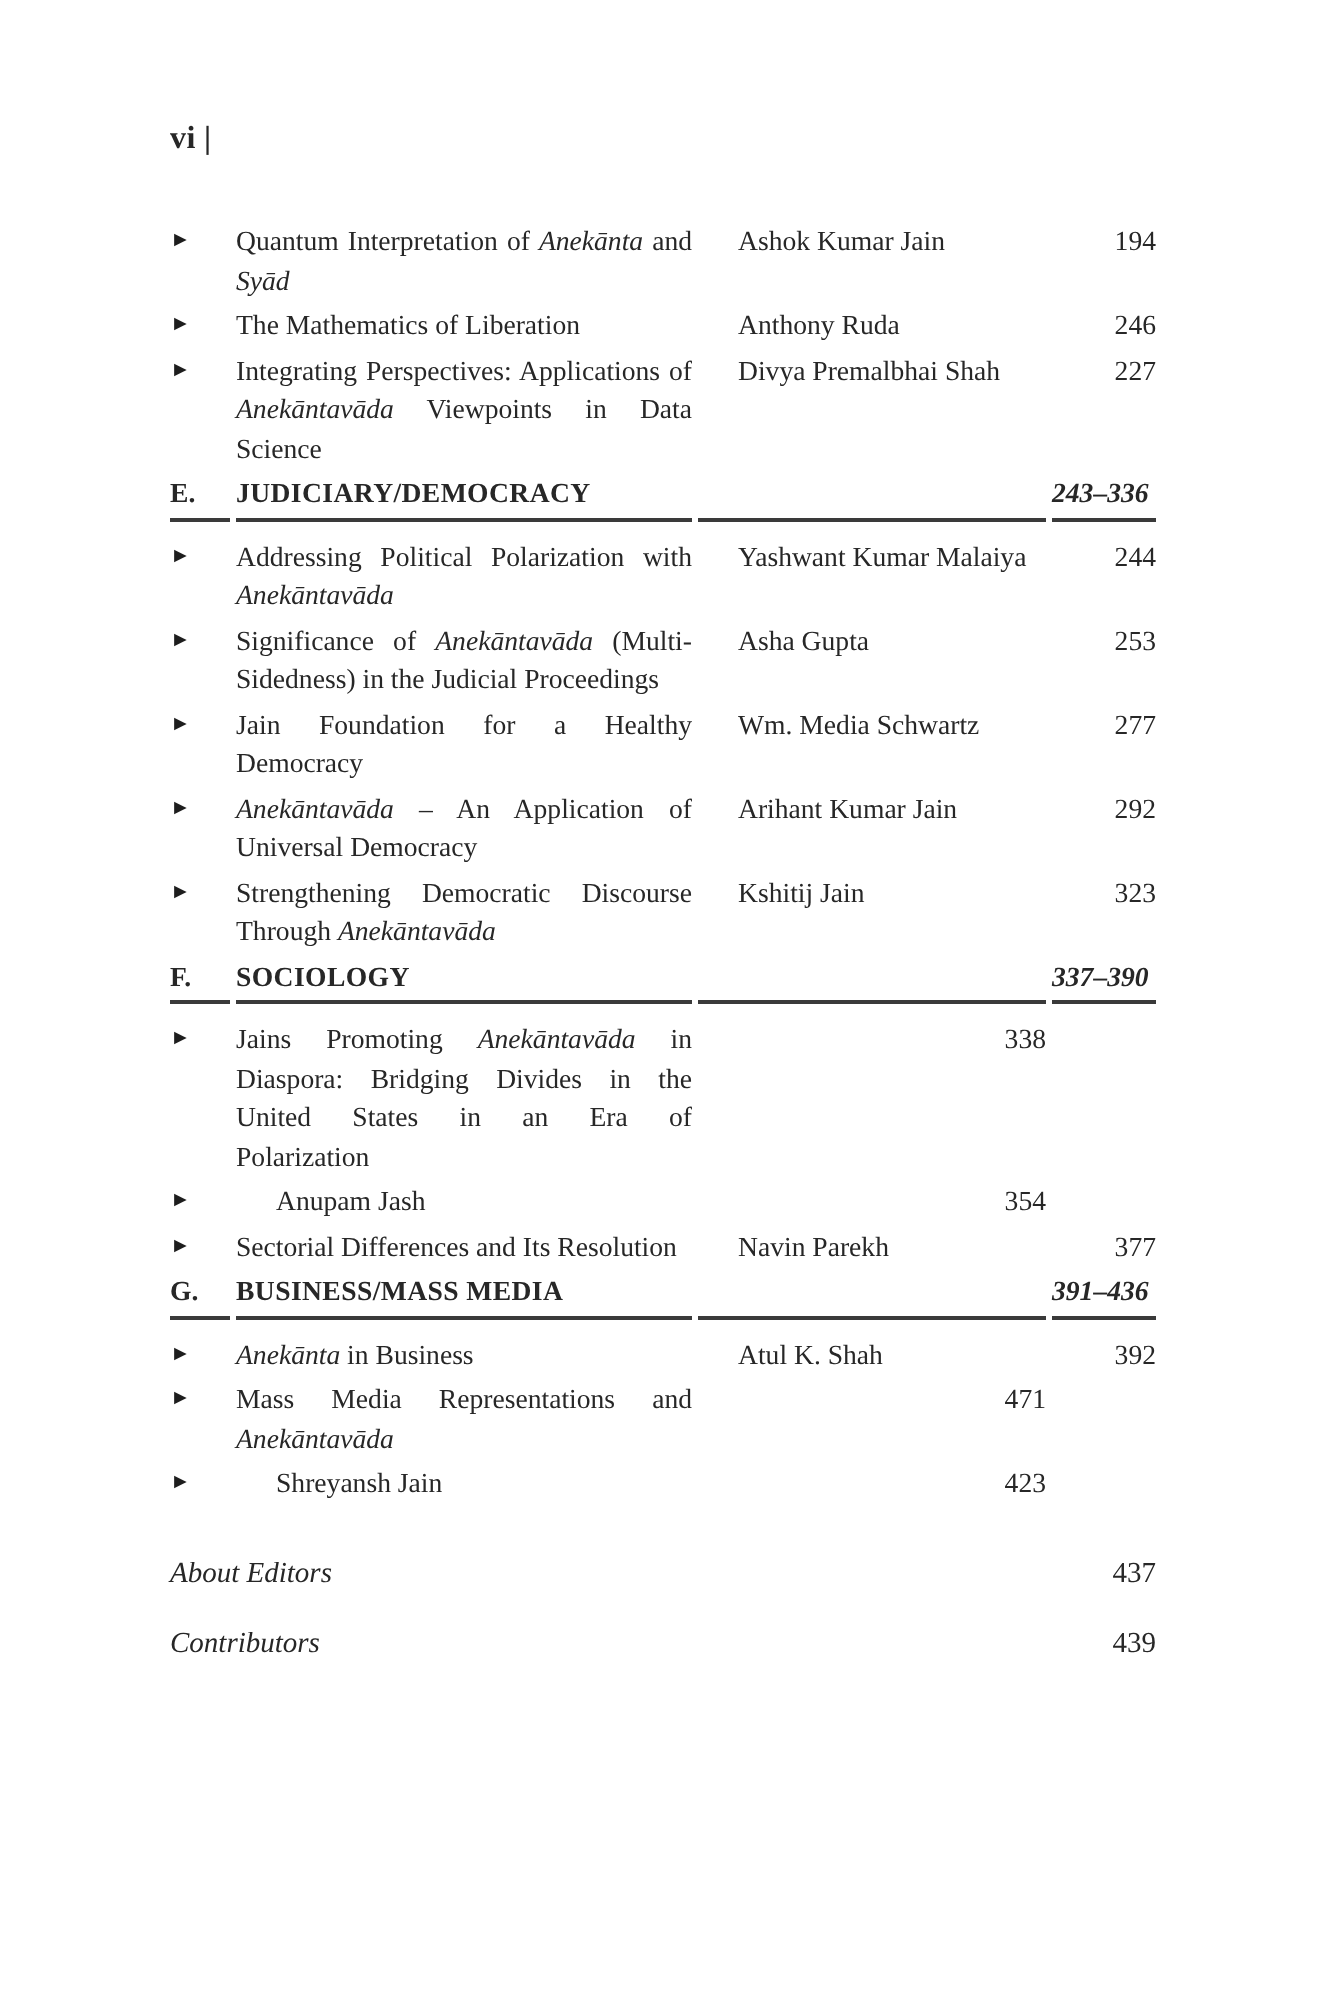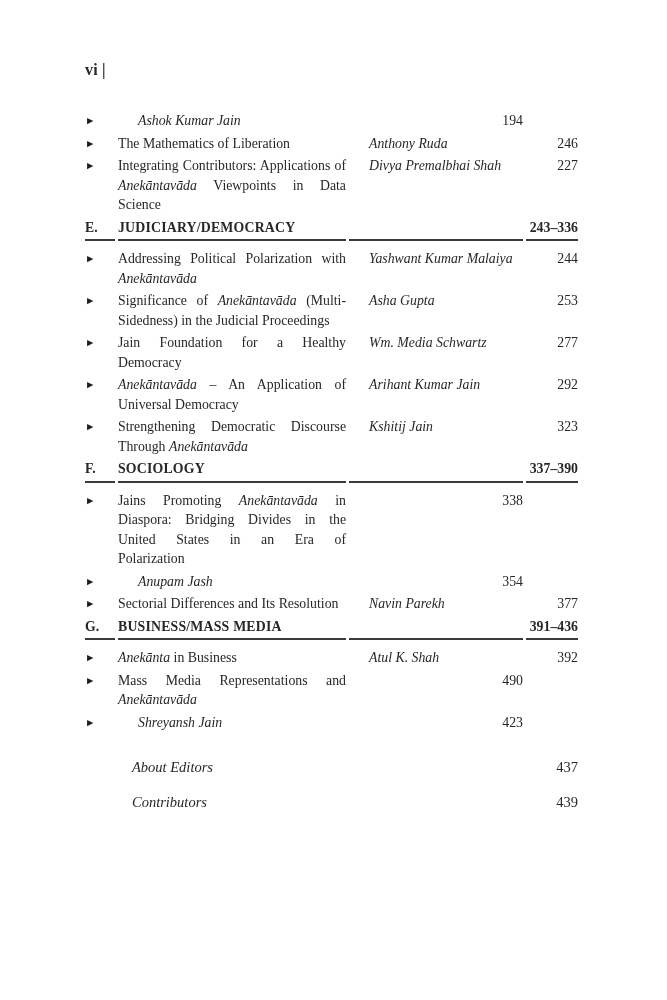--- a/index.html
+++ b/index.html
@@ -31,70 +31,70 @@
     line-height: 19.5px;
   }
   .entry { margin-bottom: 3px; }
   .marker {
     font-size: 10.5px;
     line-height: 19.5px;
     color: #1d1d1d;
   }
   .title { text-align: justify; }
   .loose .title { word-spacing: 5px; }
-  .author { padding-left: 20px; font-style: italic; }
+  .author { padding-left: 20px; }
   .pageno { text-align: right; white-space: nowrap; }
   .section { margin: 3px 0 8px; }
   .section > span {
     border-bottom: 2px solid #3a3a3a;
     padding-bottom: 2px;
   }
   .section .letter { font-weight: bold; }
   .section .heading { font-weight: bold; letter-spacing: 0.2px; }
-  .section .pages { font-weight: bold; text-align: right; white-space: nowrap; }
+  .section .pages { font-weight: bold; text-align: left; white-space: nowrap; font-style: italic; }
   .backmatter {
     margin-top: 25px;
     font-style: italic;
     font-size: 14.5px;
   }
   .bm-row {
     display: flex;
     justify-content: space-between;
     align-items: baseline;
     line-height: 20px;
-    margin-left: 47px;
   }
   .bm-row + .bm-row { margin-top: 15px; }
   .bm-page { font-style: normal; }
 </style>
 </head>
 <body>
 
 <div class="sheet">
 
   <div class="folio">vi |</div>
 
   <div class="toc">
 
     <div class="row entry">
       <span class="marker">►</span>
+      <span class="title"><span>Quantum Interpretation of </span><i>Anekānta</i><span> and </span><i>Syād</i></span>
       <span class="author">Ashok Kumar Jain</span>
       <span class="pageno">194</span>
     </div>
 
     <div class="row entry">
       <span class="marker">►</span>
       <span class="title"><span>The Mathematics of Liberation</span></span>
       <span class="author">Anthony Ruda</span>
       <span class="pageno">246</span>
     </div>
 
     <div class="row entry">
       <span class="marker">►</span>
-      <span class="title"><span>Integrating Contributors: Applications of </span><i>Anekāntavāda</i><span> Viewpoints in Data Science</span></span>
+      <span class="title"><span>Integrating Perspectives: Applications of </span><i>Anekāntavāda</i><span> Viewpoints in Data Science</span></span>
       <span class="author">Divya Premalbhai Shah</span>
       <span class="pageno">227</span>
     </div>
 
     <div class="row section">
       <span class="letter">E.</span>
       <span class="heading">JUDICIARY/DEMOCRACY</span>
       <span class="author"></span>
       <span class="pages">243–336</span>
     </div>
@@ -170,21 +170,21 @@
     <div class="row entry">
       <span class="marker">►</span>
       <span class="title"><i>Anekānta</i><span> in Business</span></span>
       <span class="author">Atul K. Shah</span>
       <span class="pageno">392</span>
     </div>
 
     <div class="row entry">
       <span class="marker">►</span>
       <span class="title"><span>Mass Media Representations and </span><i>Anekāntavāda</i></span>
-      <span class="pageno">490</span>
+      <span class="pageno">471</span>
     </div>
 
     <div class="row entry">
       <span class="marker">►</span>
       <span class="author">Shreyansh Jain</span>
       <span class="pageno">423</span>
     </div>
 
   </div>
 

